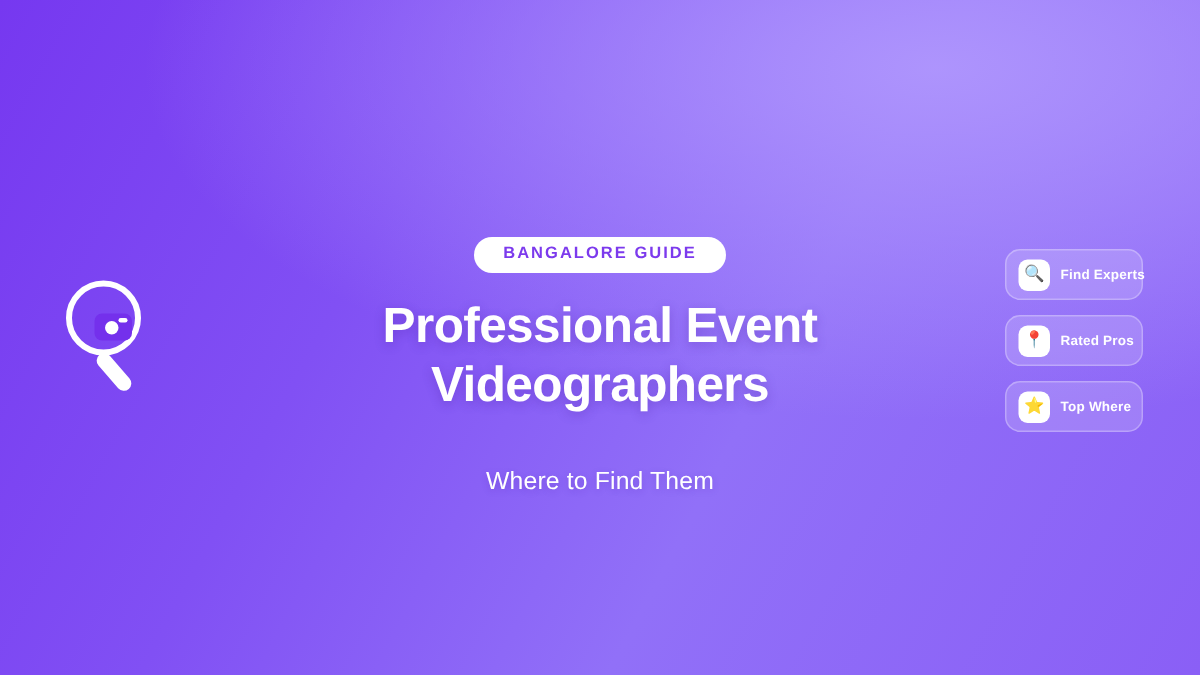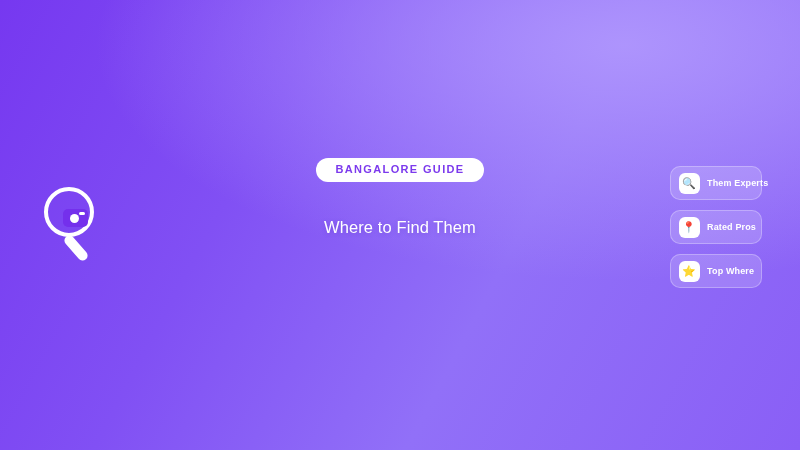--- a/index.html
+++ b/index.html
@@ -80,21 +80,20 @@
 
   
   .center {
     position: absolute;
     left: 0;
     right: 0;
     top: 158px;
     display: flex;
     flex-direction: column;
     align-items: center;
-    gap: 22px;
   }
   .badge {
     display: inline-block;
     background: #ffffff;
     color: #7c3aed;
     font-size: 11px;
     font-weight: bold;
     letter-spacing: 1.35px;
     padding: 6px 19px 7px;
     border-radius: 999px;
@@ -173,28 +172,32 @@
       <div class="deco-cam">
         <div class="deco-cam-lens"></div>
         <div class="deco-cam-flash"></div>
       </div>
     </div>
     <div class="deco-handle"></div>
   </div>
 
   <div class="center">
     <div class="badge">BANGALORE GUIDE</div>
+    <h1 class="title">
+      <span class="line">Professional Event</span>
+      <span class="line">Videographers</span>
+    </h1>
     <div class="subtitle">Where to Find Them</div>
   </div>
 
   <div class="cards">
 
     <div class="card">
       <span class="card-icon">🔍</span>
-      <span class="card-label">Them Experts</span>
+      <span class="card-label">Find Experts</span>
     </div>
 
     <div class="card">
       <span class="card-icon">📍</span>
       <span class="card-label">Rated Pros</span>
     </div>
 
     <div class="card">
       <span class="card-icon">⭐</span>
       <span class="card-label">Top Where</span>

